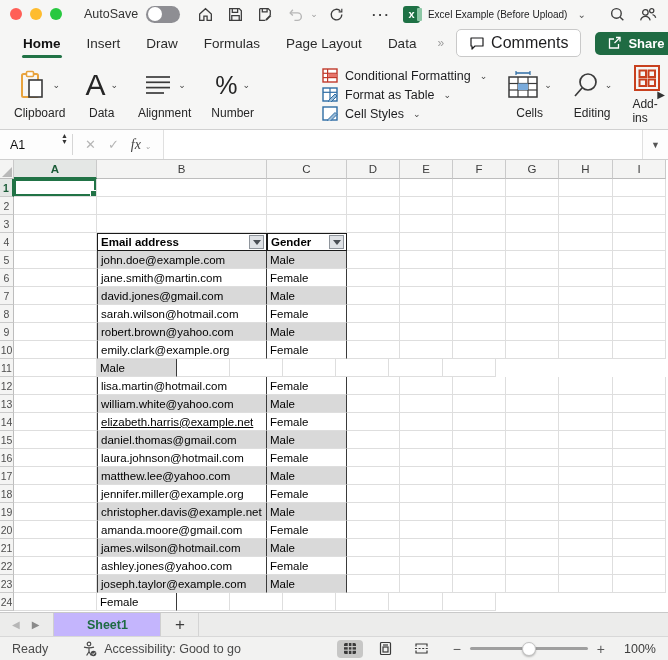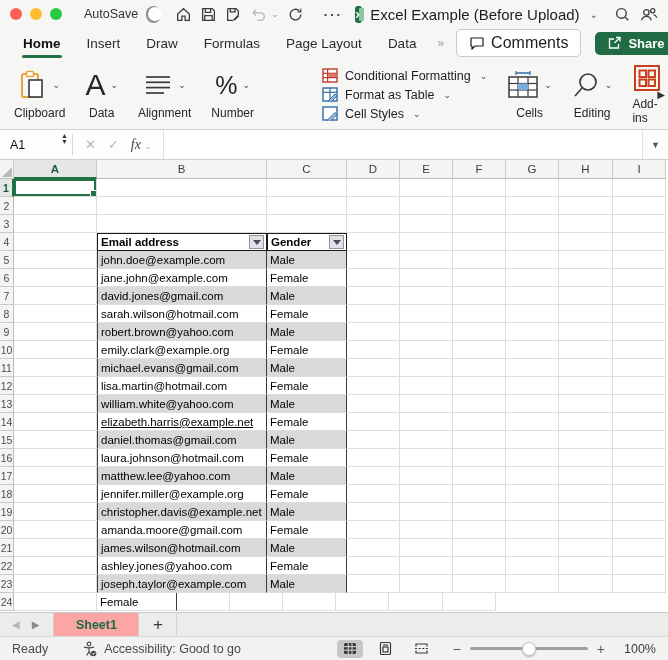--- a/index.html
+++ b/index.html
@@ -20,21 +20,21 @@
   .autosave-label { font-size:12.5px; color:#333; }
   .toggle { width:34px; height:17px; border-radius:9px; background:#8e8e93; position:relative; margin-right:6px; }
   .toggle .knob { position:absolute; left:1.5px; top:1.5px; width:14px; height:14px; border-radius:50%; background:#fff; }
   .tb-icon { width:22px; height:22px; display:flex; align-items:center; justify-content:center; color:#3d3d3d; }
   .tb-icon.disabled { color:#b7b7b7; }
   .mini-chev { font-size:9px; color:#9a9a9a; margin-left:-4px; }
   .spacer { flex:1; }
   .ellipsis { letter-spacing:2px; color:#3d3d3d; font-weight:bold; font-size:13px; margin:0 4px; }
   .xl-icon { width:17px; height:17px; background:#1e7145; border-radius:3px; color:#fff; font-weight:bold; font-size:11px; display:flex; align-items:center; justify-content:center; position:relative; }
   .xl-icon:after { content:""; position:absolute; right:-2px; top:2px; width:5px; height:13px; background:#8cc7a5; border-radius:1px; }
-  .doc-title { font-size:15px; color:#1d1d1f; white-space:nowrap; }
+  .doc-title { font-size:10px; color:#1d1d1f; white-space:nowrap; }
   .title-chev { font-size:10px; color:#555; margin-left:2px; }
 
   
   .tabrow { height:30px; flex:0 0 30px; display:flex; align-items:center; padding:0 12px; gap:4px; }
   .rtab { padding:4px 11px; font-size:13.5px; color:#2b2b2b; position:relative; white-space:nowrap; }
   .rtab.active { font-weight:bold; color:#111; }
   .rtab.active:after { content:""; position:absolute; left:10px; right:10px; bottom:-3px; height:3px; border-radius:2px; background:#217346; }
   .tab-overflow { color:#a0a0a0; font-size:12px; letter-spacing:-2px; padding:0 6px; }
   .comments-btn { display:flex; align-items:center; gap:6px; background:#fff; border:1px solid #c9c9c9; border-radius:5px; padding:4px 12px; font-size:16px; color:#1d1d1f; margin-right:10px; white-space:nowrap; }
   .share-btn { display:flex; align-items:center; gap:6px; background:#1f6b43; border-radius:5px; padding:4px 12px; font-size:13px; color:#fff; font-weight:600; white-space:nowrap; }
@@ -79,21 +79,21 @@
   .cell.band { background:#d9d9d9; }
   .cell.tbl-hdr { background:#fff; font-weight:bold; border:1px solid #1a1a1a; padding-right:2px; justify-content:space-between; z-index:2; }
   .cell.tbl-left { border-left:1px solid #3a3a3a; }
   .cell.tbl-right { border-right:1px solid #3a3a3a; }
   .filter-btn { width:15px; height:14px; background:#dfe2e6; border:1px solid #8f959c; display:flex; align-items:center; justify-content:center; flex:0 0 15px; }
   .filter-btn .tri { width:0; height:0; border-left:4px solid transparent; border-right:4px solid transparent; border-top:5px solid #4a4f55; }
 
   
   .sheetbar { height:24px; flex:0 0 24px; background:#ececeb; border-top:1px solid #c9c9c9; display:flex; align-items:stretch; }
   .nav-arrows { display:flex; align-items:center; gap:12px; padding:0 14px 0 12px; color:#8a8a8a; font-size:10px; }
-  .sheet-tab { width:86px; background:#fca5a5; border-right:1px solid #cfcfcf; border-left:1px solid #cfcfcf; display:flex; align-items:center; justify-content:center; font-size:12.5px; font-weight:bold; color:#1e6b43; }
+  .sheet-tab { width:108px; background:#c4b5fd; border-right:1px solid #cfcfcf; border-left:1px solid #cfcfcf; display:flex; align-items:center; justify-content:center; font-size:12.5px; font-weight:bold; color:#1e6b43; }
   .add-sheet { width:38px; display:flex; align-items:center; justify-content:center; font-size:17px; color:#3c3c3c; border-right:1px solid #d4d4d4; }
 
   
   .statusbar { height:24px; flex:0 0 24px; background:#f2f2f1; border-top:1px solid #d8d8d8; display:flex; align-items:center; padding:0 12px; gap:8px; font-size:12.5px; color:#4a4a4a; }
   .statusbar .ready { margin-right:26px; }
   .acc { display:flex; align-items:center; gap:7px; }
   .view-icons { display:flex; align-items:center; gap:10px; margin-right:10px; }
   .vicon { width:26px; height:18px; display:flex; align-items:center; justify-content:center; border-radius:4px; color:#3a3a3a; }
   .vicon.active { background:#c7c7c6; }
   .zoomer { display:flex; align-items:center; gap:9px; color:#5a5a5a; }
@@ -409,21 +409,21 @@
       <div class="cell" style="width: 53px; flex: 0 0 53px;"></div>
       <div class="cell" style="width: 53px; flex: 0 0 53px;"></div>
       <div class="cell" style="width: 53px; flex: 0 0 53px;"></div>
       <div class="cell" style="width: 53px; flex: 0 0 53px;"></div>
       <div class="cell" style="width: 54px; flex: 0 0 54px;"></div>
       <div class="cell" style="width: 53px; flex: 0 0 53px;"></div>
     </div>
     <div class="grow">
       <div class="rowhdr">6</div>
       <div class="cell" style="width: 83px; flex: 0 0 83px;"></div>
-      <div class="cell tbl-left tbl-right" style="width: 170px; flex: 0 0 170px;">jane.john@example.com</div>
+      <div class="cell tbl-left tbl-right" style="width: 170px; flex: 0 0 170px;">jane.smith@martin.com</div>
       <div class="cell tbl-right" style="width: 80px; flex: 0 0 80px;">Female</div>
       <div class="cell" style="width: 53px; flex: 0 0 53px;"></div>
       <div class="cell" style="width: 53px; flex: 0 0 53px;"></div>
       <div class="cell" style="width: 53px; flex: 0 0 53px;"></div>
       <div class="cell" style="width: 53px; flex: 0 0 53px;"></div>
       <div class="cell" style="width: 54px; flex: 0 0 54px;"></div>
       <div class="cell" style="width: 53px; flex: 0 0 53px;"></div>
     </div>
     <div class="grow">
       <div class="rowhdr">7</div>
@@ -469,21 +469,20 @@
       <div class="cell" style="width: 53px; flex: 0 0 53px;"></div>
       <div class="cell" style="width: 53px; flex: 0 0 53px;"></div>
       <div class="cell" style="width: 53px; flex: 0 0 53px;"></div>
       <div class="cell" style="width: 53px; flex: 0 0 53px;"></div>
       <div class="cell" style="width: 54px; flex: 0 0 54px;"></div>
       <div class="cell" style="width: 53px; flex: 0 0 53px;"></div>
     </div>
     <div class="grow">
       <div class="rowhdr">11</div>
       <div class="cell" style="width: 83px; flex: 0 0 83px;"></div>
-      <div class="cell band tbl-left tbl-right" style="width: 170px; flex: 0 0 170px;">michael.evans@gmail.com</div>
       <div class="cell band tbl-right" style="width: 80px; flex: 0 0 80px;">Male</div>
       <div class="cell" style="width: 53px; flex: 0 0 53px;"></div>
       <div class="cell" style="width: 53px; flex: 0 0 53px;"></div>
       <div class="cell" style="width: 53px; flex: 0 0 53px;"></div>
       <div class="cell" style="width: 53px; flex: 0 0 53px;"></div>
       <div class="cell" style="width: 54px; flex: 0 0 54px;"></div>
       <div class="cell" style="width: 53px; flex: 0 0 53px;"></div>
     </div>
     <div class="grow">
       <div class="rowhdr">12</div>

